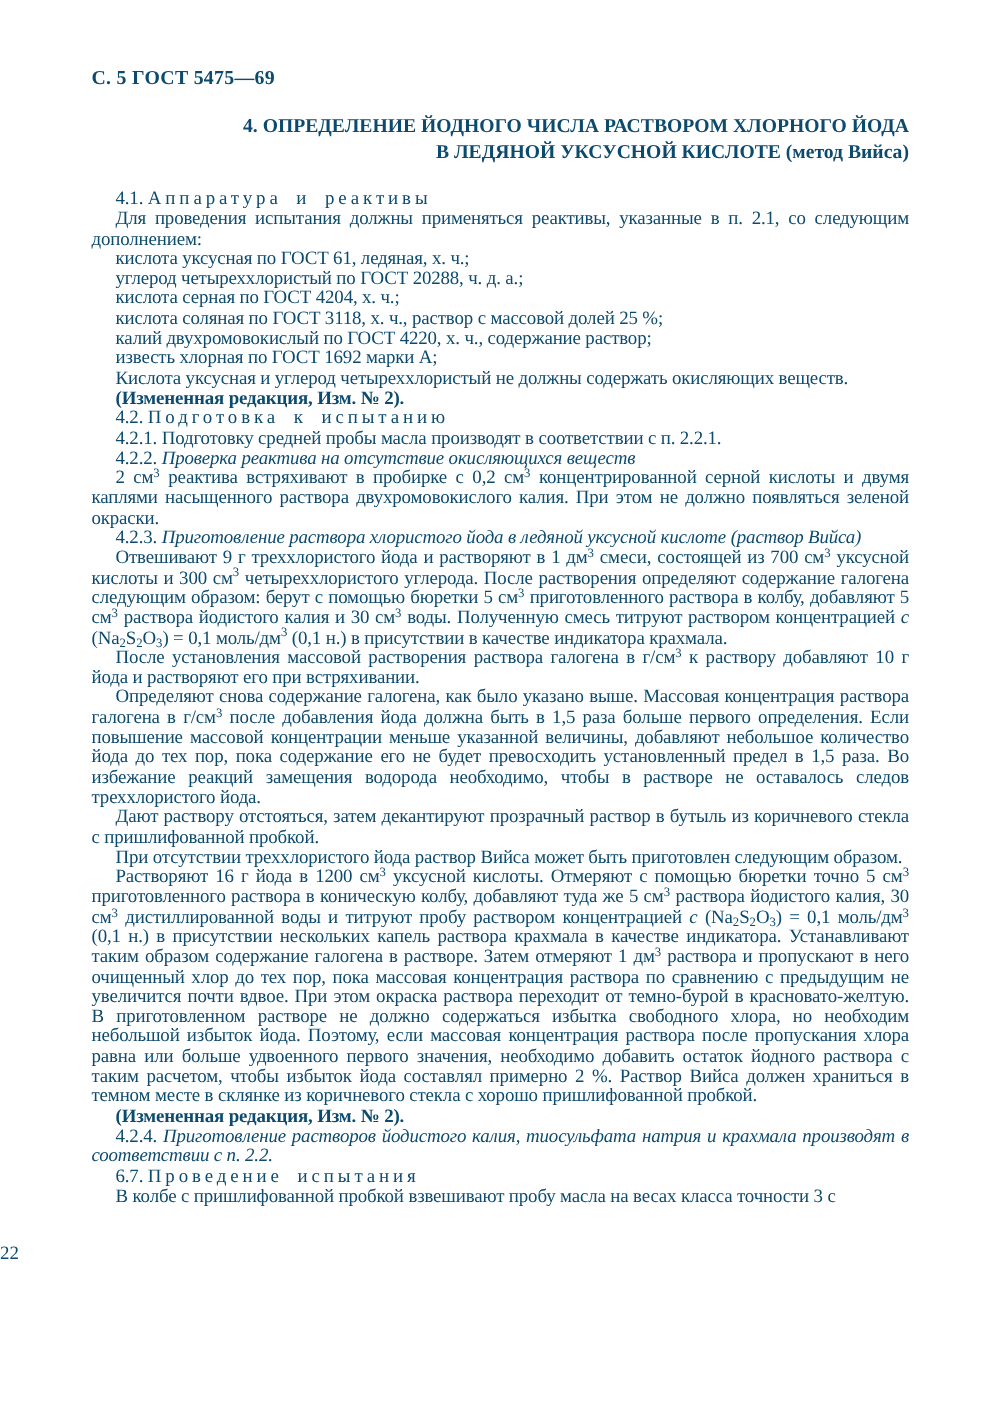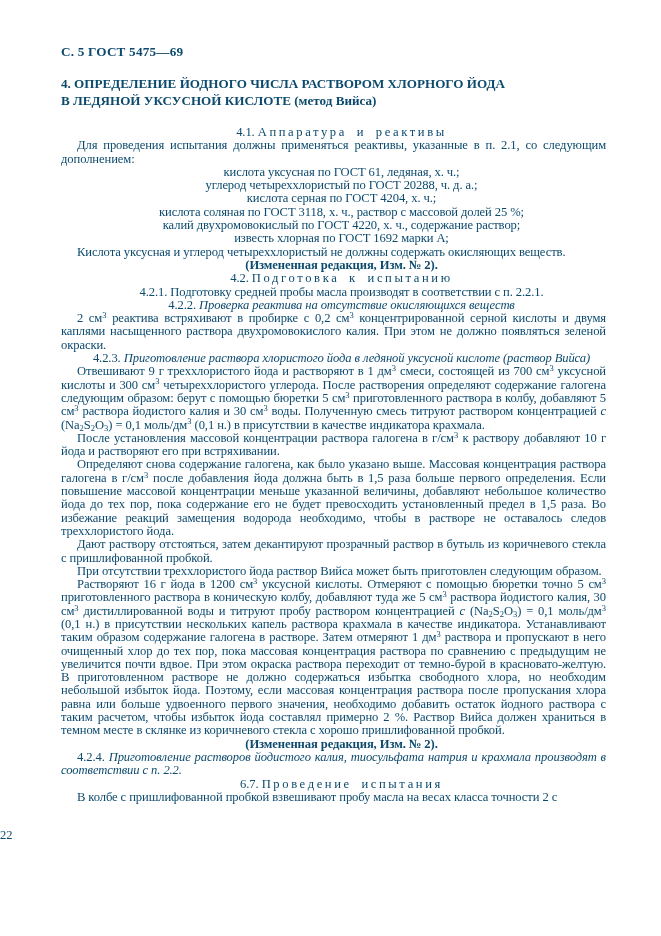--- a/index.html
+++ b/index.html
@@ -24,31 +24,31 @@
   }
   .doc-header {
     font-weight: bold;
     font-size: 13.2px;
     line-height: 14px;
     letter-spacing: 0.2px;
   }
   .doc-title {
     margin-top: 17px;
     margin-bottom: 17px;
-    text-align: left;
+    text-align: right;
     font-weight: bold;
     font-size: 13.1px;
     line-height: 16.5px;
   }
   .body-text {
     font-size: 12.6px;
     line-height: 13.3px;
     letter-spacing: -0.1px;
   }
-  .block { min-height: 13.3px; text-align: center; }
+  .block { min-height: 13.3px; }
   .block.indent { text-indent: 16px; }
   .block.justify { text-align: justify; }
   .b { font-weight: bold; }
   .i { font-style: italic; }
   .sp { letter-spacing: 2.6px; word-spacing: 4px; }
   sup, sub {
     font-size: 8.5px;
     line-height: 0;
     letter-spacing: 0;
     position: relative;
@@ -85,25 +85,25 @@
         <div class="block indent"><span>калий двухромовокислый по ГОСТ 4220, х. ч., содержание раствор;</span></div>
         <div class="block indent"><span>известь хлорная по ГОСТ 1692 марки А;</span></div>
         <div class="block indent justify"><span>Кислота уксусная и углерод четыреххлористый не должны содержать окисляющих веществ.</span></div>
         <div class="block indent"><span class="b">(Измененная редакция, Изм. № 2).</span></div>
         <div class="block indent"><span>4.2. </span><span class="sp">Подготовка к испытанию</span></div>
         <div class="block indent"><span>4.2.1. Подготовку средней пробы масла производят в соответствии с п. 2.2.1.</span></div>
         <div class="block indent"><span>4.2.2. </span><span class="i">Проверка реактива на отсутствие окисляющихся веществ</span></div>
         <div class="block indent justify"><span>2 см</span><sup>3</sup><span> реактива встряхивают в пробирке с 0,2 см</span><sup>3</sup><span> концентрированной серной кислоты и двумя каплями насыщенного раствора двухромовокислого калия. При этом не должно появляться зеленой окраски.</span></div>
         <div class="block indent"><span>4.2.3. </span><span class="i">Приготовление раствора хлористого йода в ледяной уксусной кислоте (раствор Вийса)</span></div>
         <div class="block indent justify"><span>Отвешивают 9 г треххлористого йода и растворяют в 1 дм</span><sup>3</sup><span> смеси, состоящей из 700 см</span><sup>3</sup><span> уксусной кислоты и 300 см</span><sup>3</sup><span> четыреххлористого углерода. После растворения определяют содержание галогена следующим образом: берут с помощью бюретки 5 см</span><sup>3</sup><span> приготовленного раствора в колбу, добавляют 5 см</span><sup>3</sup><span> раствора йодистого калия и 30 см</span><sup>3</sup><span> воды. Полученную смесь титруют раствором концентрацией </span><span class="i">c</span><span> (Na</span><sub>2</sub><span>S</span><sub>2</sub><span>O</span><sub>3</sub><span>) = 0,1 моль/дм</span><sup>3</sup><span> (0,1 н.) в присутствии в качестве индикатора крахмала.</span></div>
-        <div class="block indent justify"><span>После установления массовой концентрации раствора галогена в г/см</span><sup>3</sup><span> к раствору добавляют 10 г йода и растворяют его при встряхивании.</span></div>
+        <div class="block indent justify"><span>После установления массовой растворения раствора галогена в г/см</span><sup>3</sup><span> к раствору добавляют 10 г йода и растворяют его при встряхивании.</span></div>
         <div class="block indent justify"><span>Определяют снова содержание галогена, как было указано выше. Массовая концентрация раствора галогена в г/см</span><sup>3</sup><span> после добавления йода должна быть в 1,5 раза больше первого определения. Если повышение массовой концентрации меньше указанной величины, добавляют небольшое количество йода до тех пор, пока содержание его не будет превосходить установленный предел в 1,5 раза. Во избежание реакций замещения водорода необходимо, чтобы в растворе не оставалось следов треххлористого йода.</span></div>
         <div class="block indent justify"><span>Дают раствору отстояться, затем декантируют прозрачный раствор в бутыль из коричневого стекла с пришлифованной пробкой.</span></div>
         <div class="block indent justify"><span>При отсутствии треххлористого йода раствор Вийса может быть приготовлен следующим образом.</span></div>
         <div class="block indent justify"><span>Растворяют 16 г йода в 1200 см</span><sup>3</sup><span> уксусной кислоты. Отмеряют с помощью бюретки точно 5 см</span><sup>3</sup><span> приготовленного раствора в коническую колбу, добавляют туда же 5 см</span><sup>3</sup><span> раствора йодистого калия, 30 см</span><sup>3</sup><span> дистиллированной воды и титруют пробу раствором концентрацией </span><span class="i">c</span><span> (Na</span><sub>2</sub><span>S</span><sub>2</sub><span>O</span><sub>3</sub><span>) = 0,1 моль/дм</span><sup>3</sup><span> (0,1 н.) в присутствии нескольких капель раствора крахмала в качестве индикатора. Устанавливают таким образом содержание галогена в растворе. Затем отмеряют 1 дм</span><sup>3</sup><span> раствора и пропускают в него очищенный хлор до тех пор, пока массовая концентрация раствора по сравнению с предыдущим не увеличится почти вдвое. При этом окраска раствора переходит от темно-бурой в красновато-желтую. В приготовленном растворе не должно содержаться избытка свободного хлора, но необходим небольшой избыток йода. Поэтому, если массовая концентрация раствора после пропускания хлора равна или больше удвоенного первого значения, необходимо добавить остаток йодного раствора с таким расчетом, чтобы избыток йода составлял примерно 2 %. Раствор Вийса должен храниться в темном месте в склянке из коричневого стекла с хорошо пришлифованной пробкой.</span></div>
         <div class="block indent"><span class="b">(Измененная редакция, Изм. № 2).</span></div>
         <div class="block indent justify"><span>4.2.4. </span><span class="i">Приготовление растворов йодистого калия, тиосульфата натрия и крахмала производят в соответствии с п. 2.2.</span></div>
         <div class="block indent"><span>6.7. </span><span class="sp">Проведение испытания</span></div>
-        <div class="block indent justify"><span>В колбе с пришлифованной пробкой взвешивают пробу масла на весах класса точности 2 с</span></div>
+        <div class="block indent justify"><span>В колбе с пришлифованной пробкой взвешивают пробу масла на весах класса точности 3 с</span></div>
       </div>
   </div>
   <div class="page-number">22</div>
 </div>
 
 </body></html>

